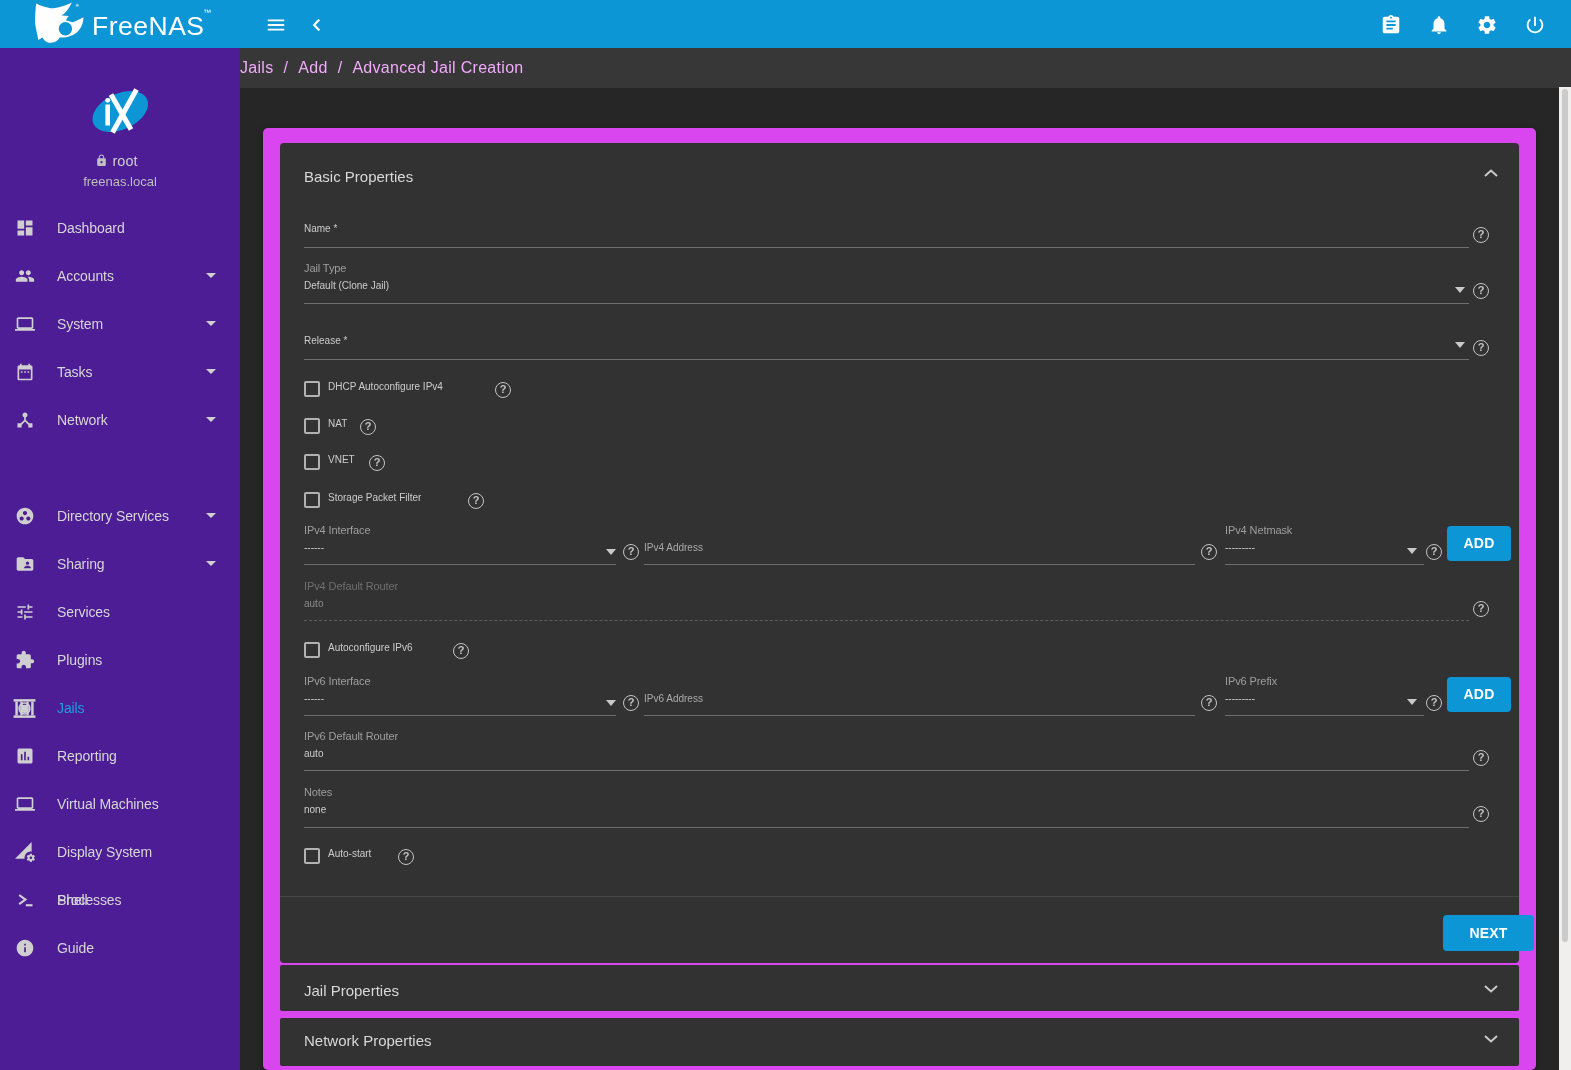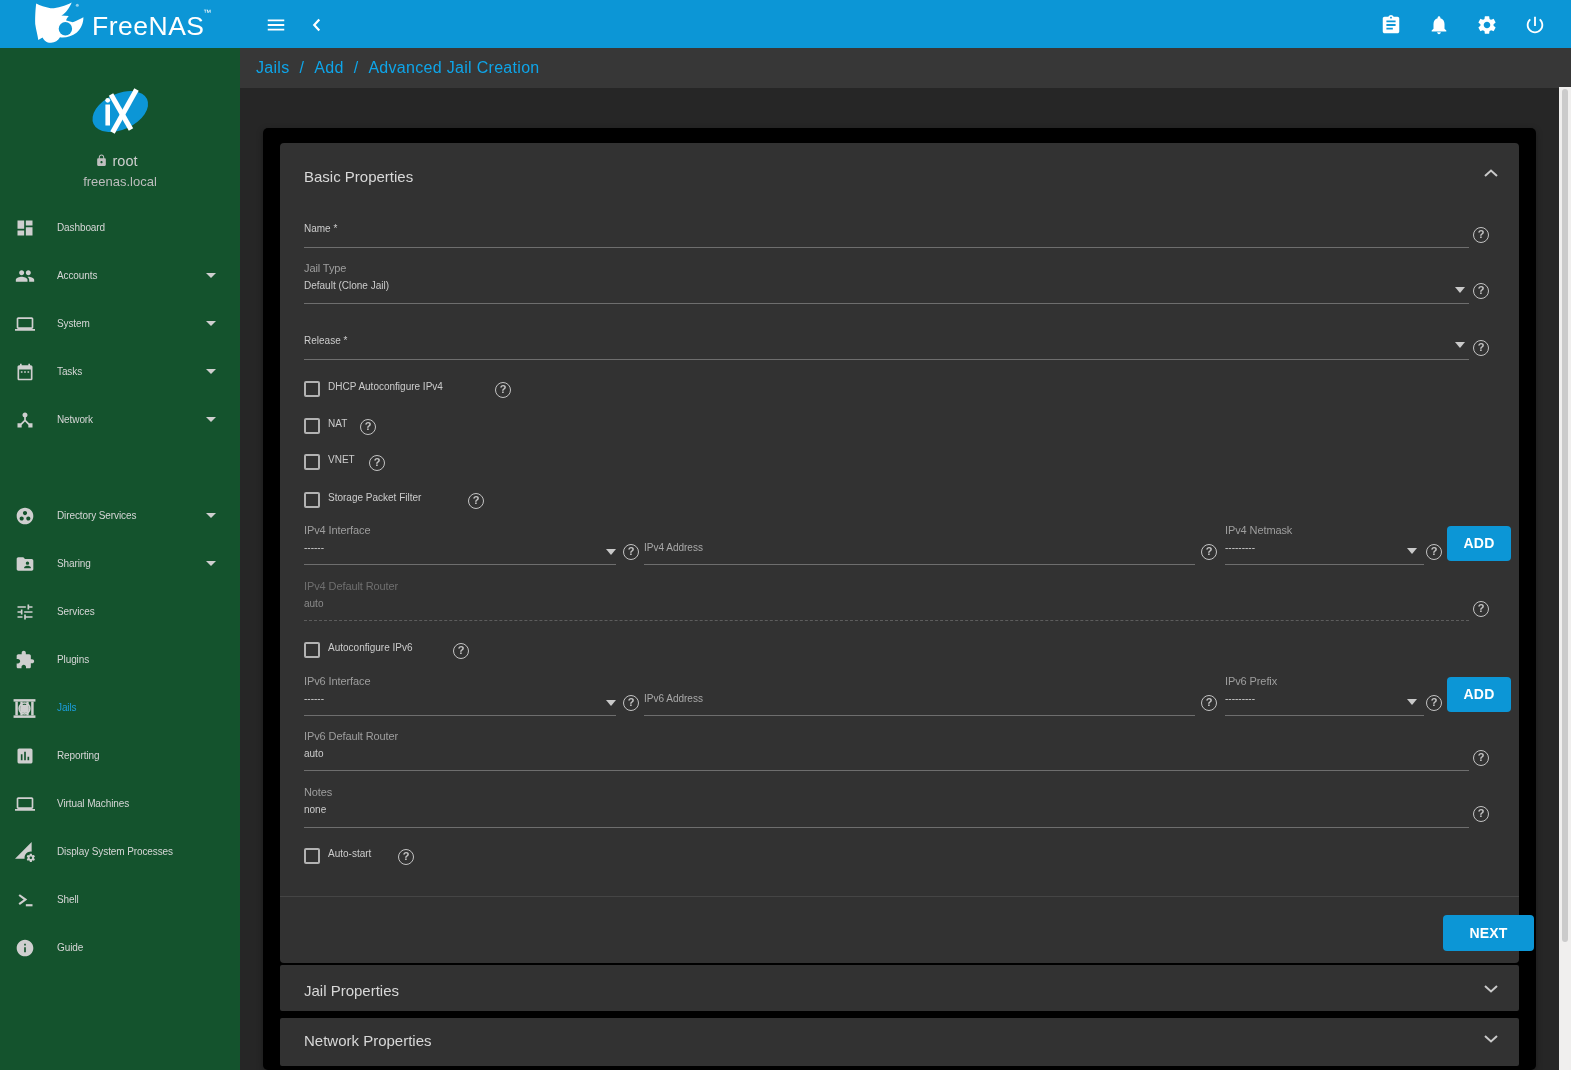--- a/index.html
+++ b/index.html
@@ -3,34 +3,34 @@
 <meta charset="utf-8">
 <style>
 *{margin:0;padding:0;box-sizing:border-box}
 html,body{width:1571px;height:1070px;overflow:hidden;background:#262626;
   font-family:"Liberation Sans",sans-serif;position:relative;}
 
 #topbar{position:absolute;left:0;top:0;width:1571px;height:48px;background:#0c96d6;}
 #logo{position:absolute;left:33px;top:2px;}
 .tico{position:absolute;top:14px;width:22px;height:22px;color:#fff}
 
-#sidebar{position:absolute;left:0;top:48px;width:240px;height:1022px;background:#14532d;}
+#sidebar{position:absolute;left:0;top:48px;width:240px;height:1022px;background:#4c1d95;}
 #rootrow{position:absolute;left:-4px;top:105px;width:240px;text-align:center;color:#cfcfcf;font-size:14.5px;}
 #hostrow{position:absolute;left:0;top:126px;width:240px;text-align:center;color:#bdbdbd;font-size:13px;}
-.mi{position:absolute;left:0;width:196px;height:48px;color:#d6d6d6;font-size:10px;letter-spacing:-.1px;}
+.mi{position:absolute;left:0;width:196px;height:48px;color:#d6d6d6;font-size:14px;letter-spacing:-.1px;}
 .mi .ic{position:absolute;left:15px;top:14px;width:20px;height:20px;color:#cfcfcf}
 .mi .tx{position:absolute;left:57px;top:0;line-height:48px;}
 .mi .dar{position:absolute;left:206px;top:21px;width:0;height:0;
   border-left:5px solid transparent;border-right:5px solid transparent;border-top:5px solid #cfcfcf;}
 
 #crumb{position:absolute;left:240px;top:48px;width:1331px;height:40px;background:#373737;}
-#crumbL{position:absolute;left:16px;letter-spacing:.3px;top:0;line-height:40px;font-size:16px;color:#0ea5e9;}
+#crumbL{position:absolute;left:0;letter-spacing:.3px;top:0;line-height:40px;font-size:16px;color:#f0abfc;}
 #crumbR{position:absolute;right:5px;top:0;line-height:40px;font-size:14px;letter-spacing:-.15px;color:#c4c4c4;}
 
-#card{position:absolute;left:263px;top:128px;width:1273px;height:942px;background:#000000;border-radius:5px;box-shadow:0 2px 6px rgba(0,0,0,.35);}
+#card{position:absolute;left:263px;top:128px;width:1273px;height:942px;background:#d946ef;border-radius:5px;box-shadow:0 2px 6px rgba(0,0,0,.35);}
 .panel{position:absolute;left:17px;width:1239px;background:#323232;}
 #p1{top:15px;height:820px;border-radius:4px;}
 #p2{top:837px;height:46px;border-radius:2px;}
 #p3{top:890px;height:48px;border-radius:2px;text-align:center;}
 .ptitle{position:absolute;left:24px;font-size:15px;color:#d8d8d8;}
 .chev{position:absolute;width:14px;height:8px;}
 
 .lbl{position:absolute;font-size:10px;color:#cccccc;white-space:pre;}
 .flbl{position:absolute;font-size:11px;color:#9e9e9e;white-space:pre;letter-spacing:-.1px;}
 .ul{position:absolute;height:1px;background:#6e6e6e;}

